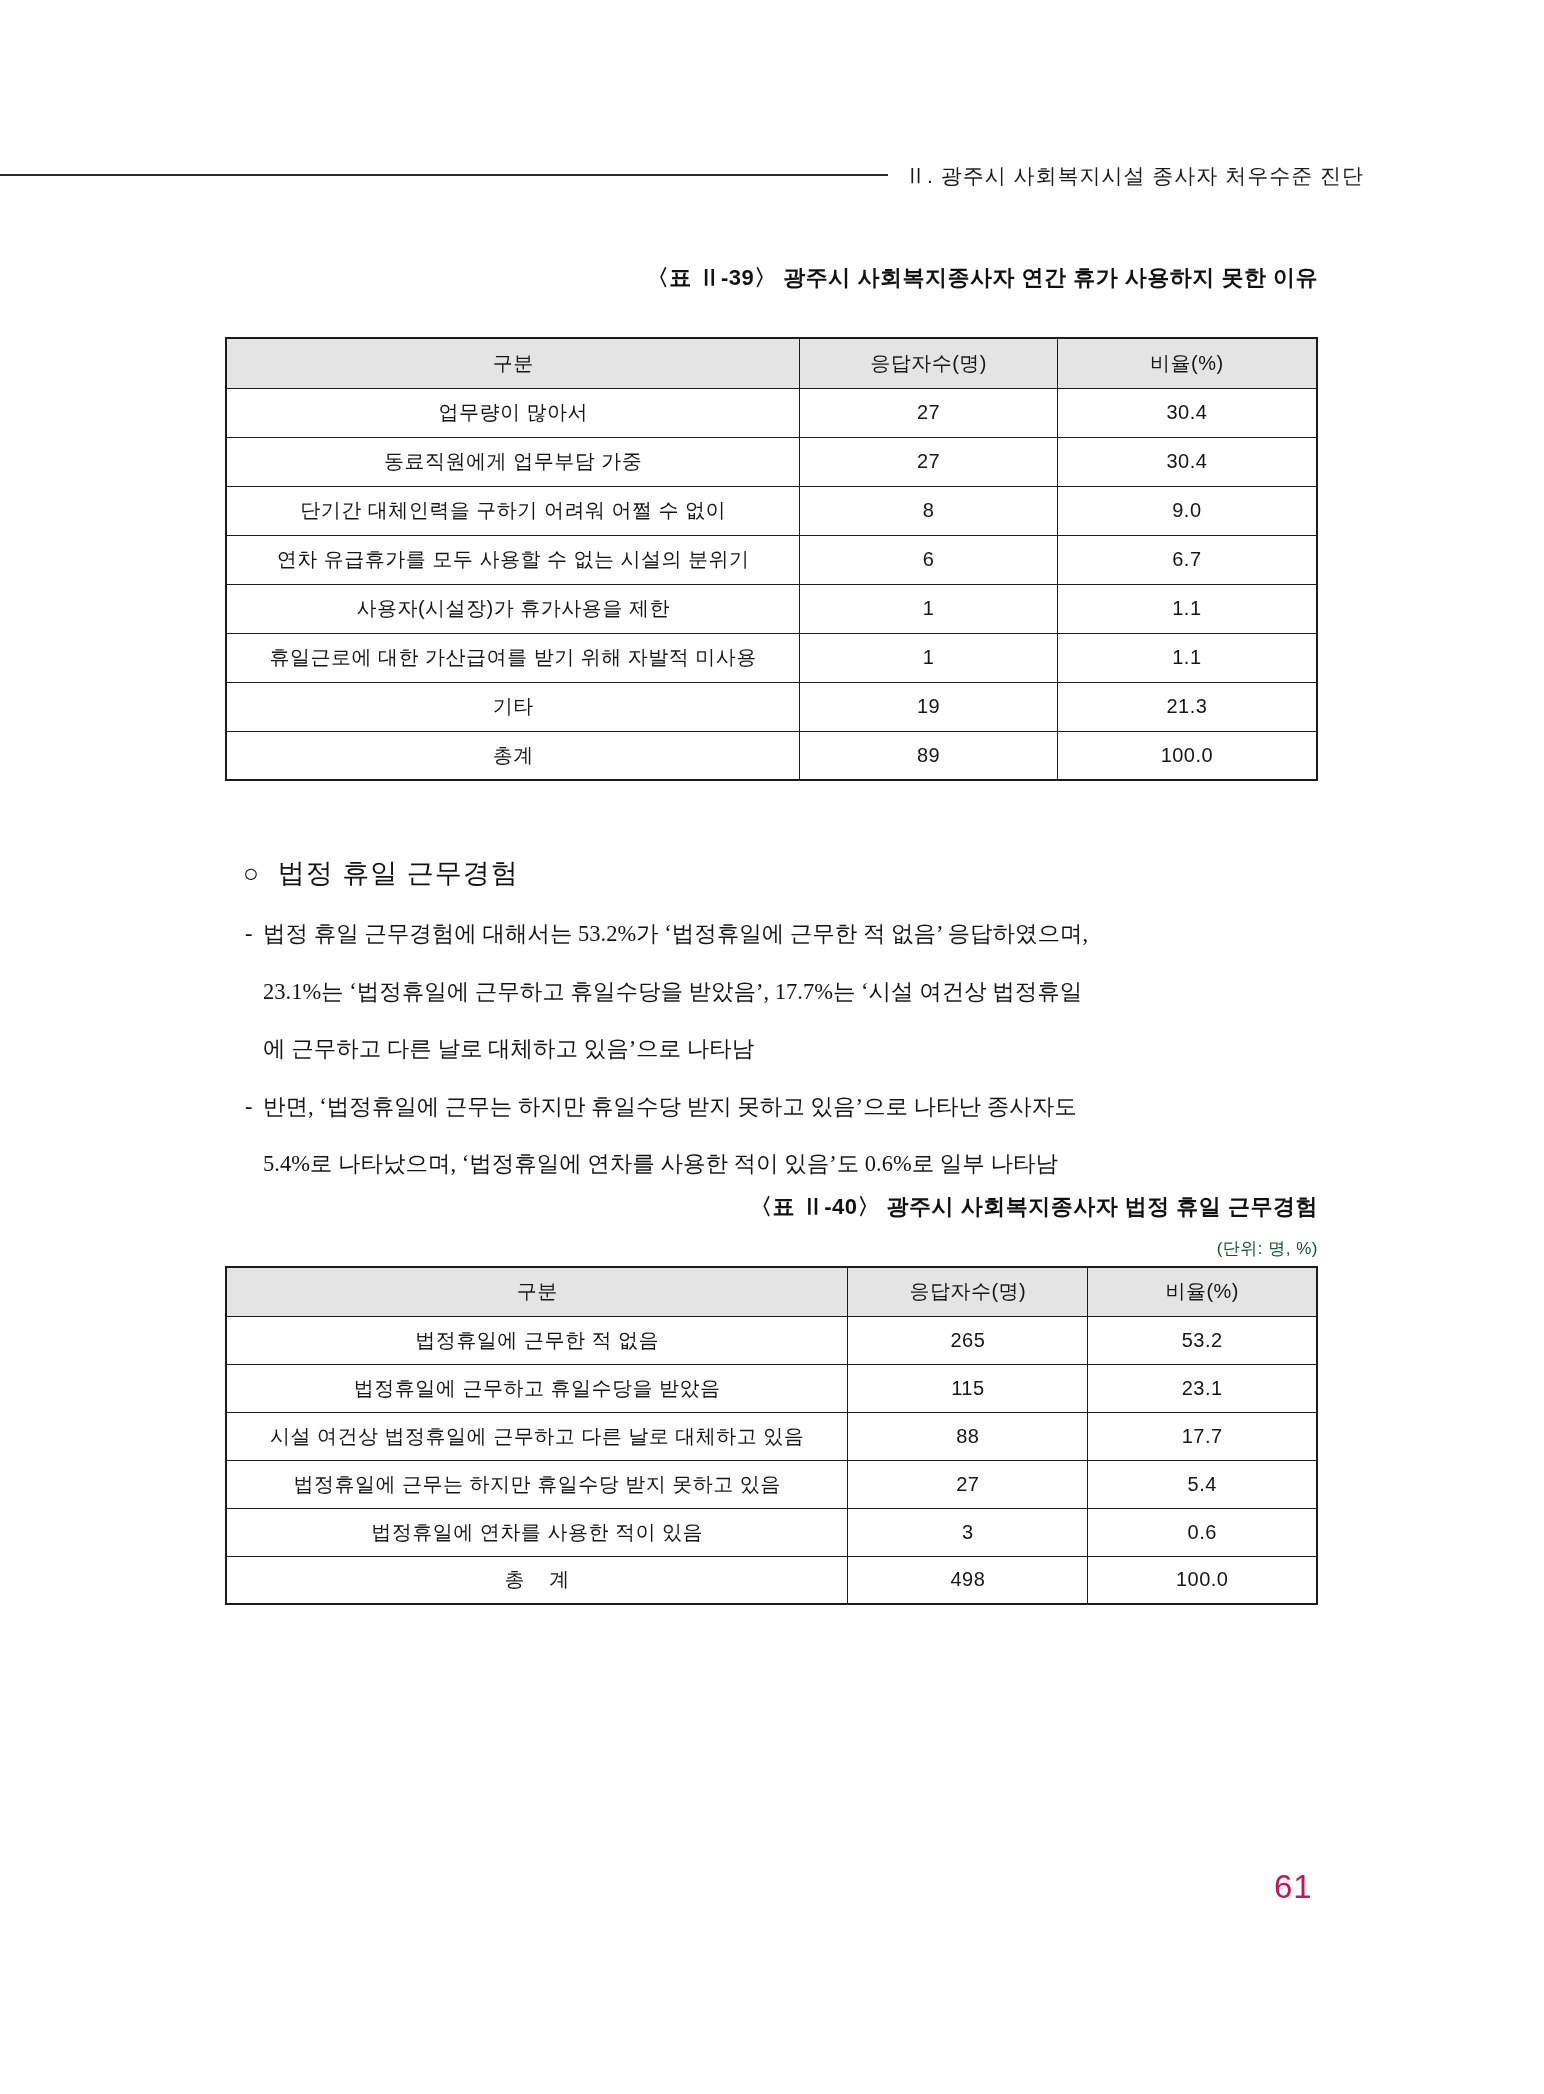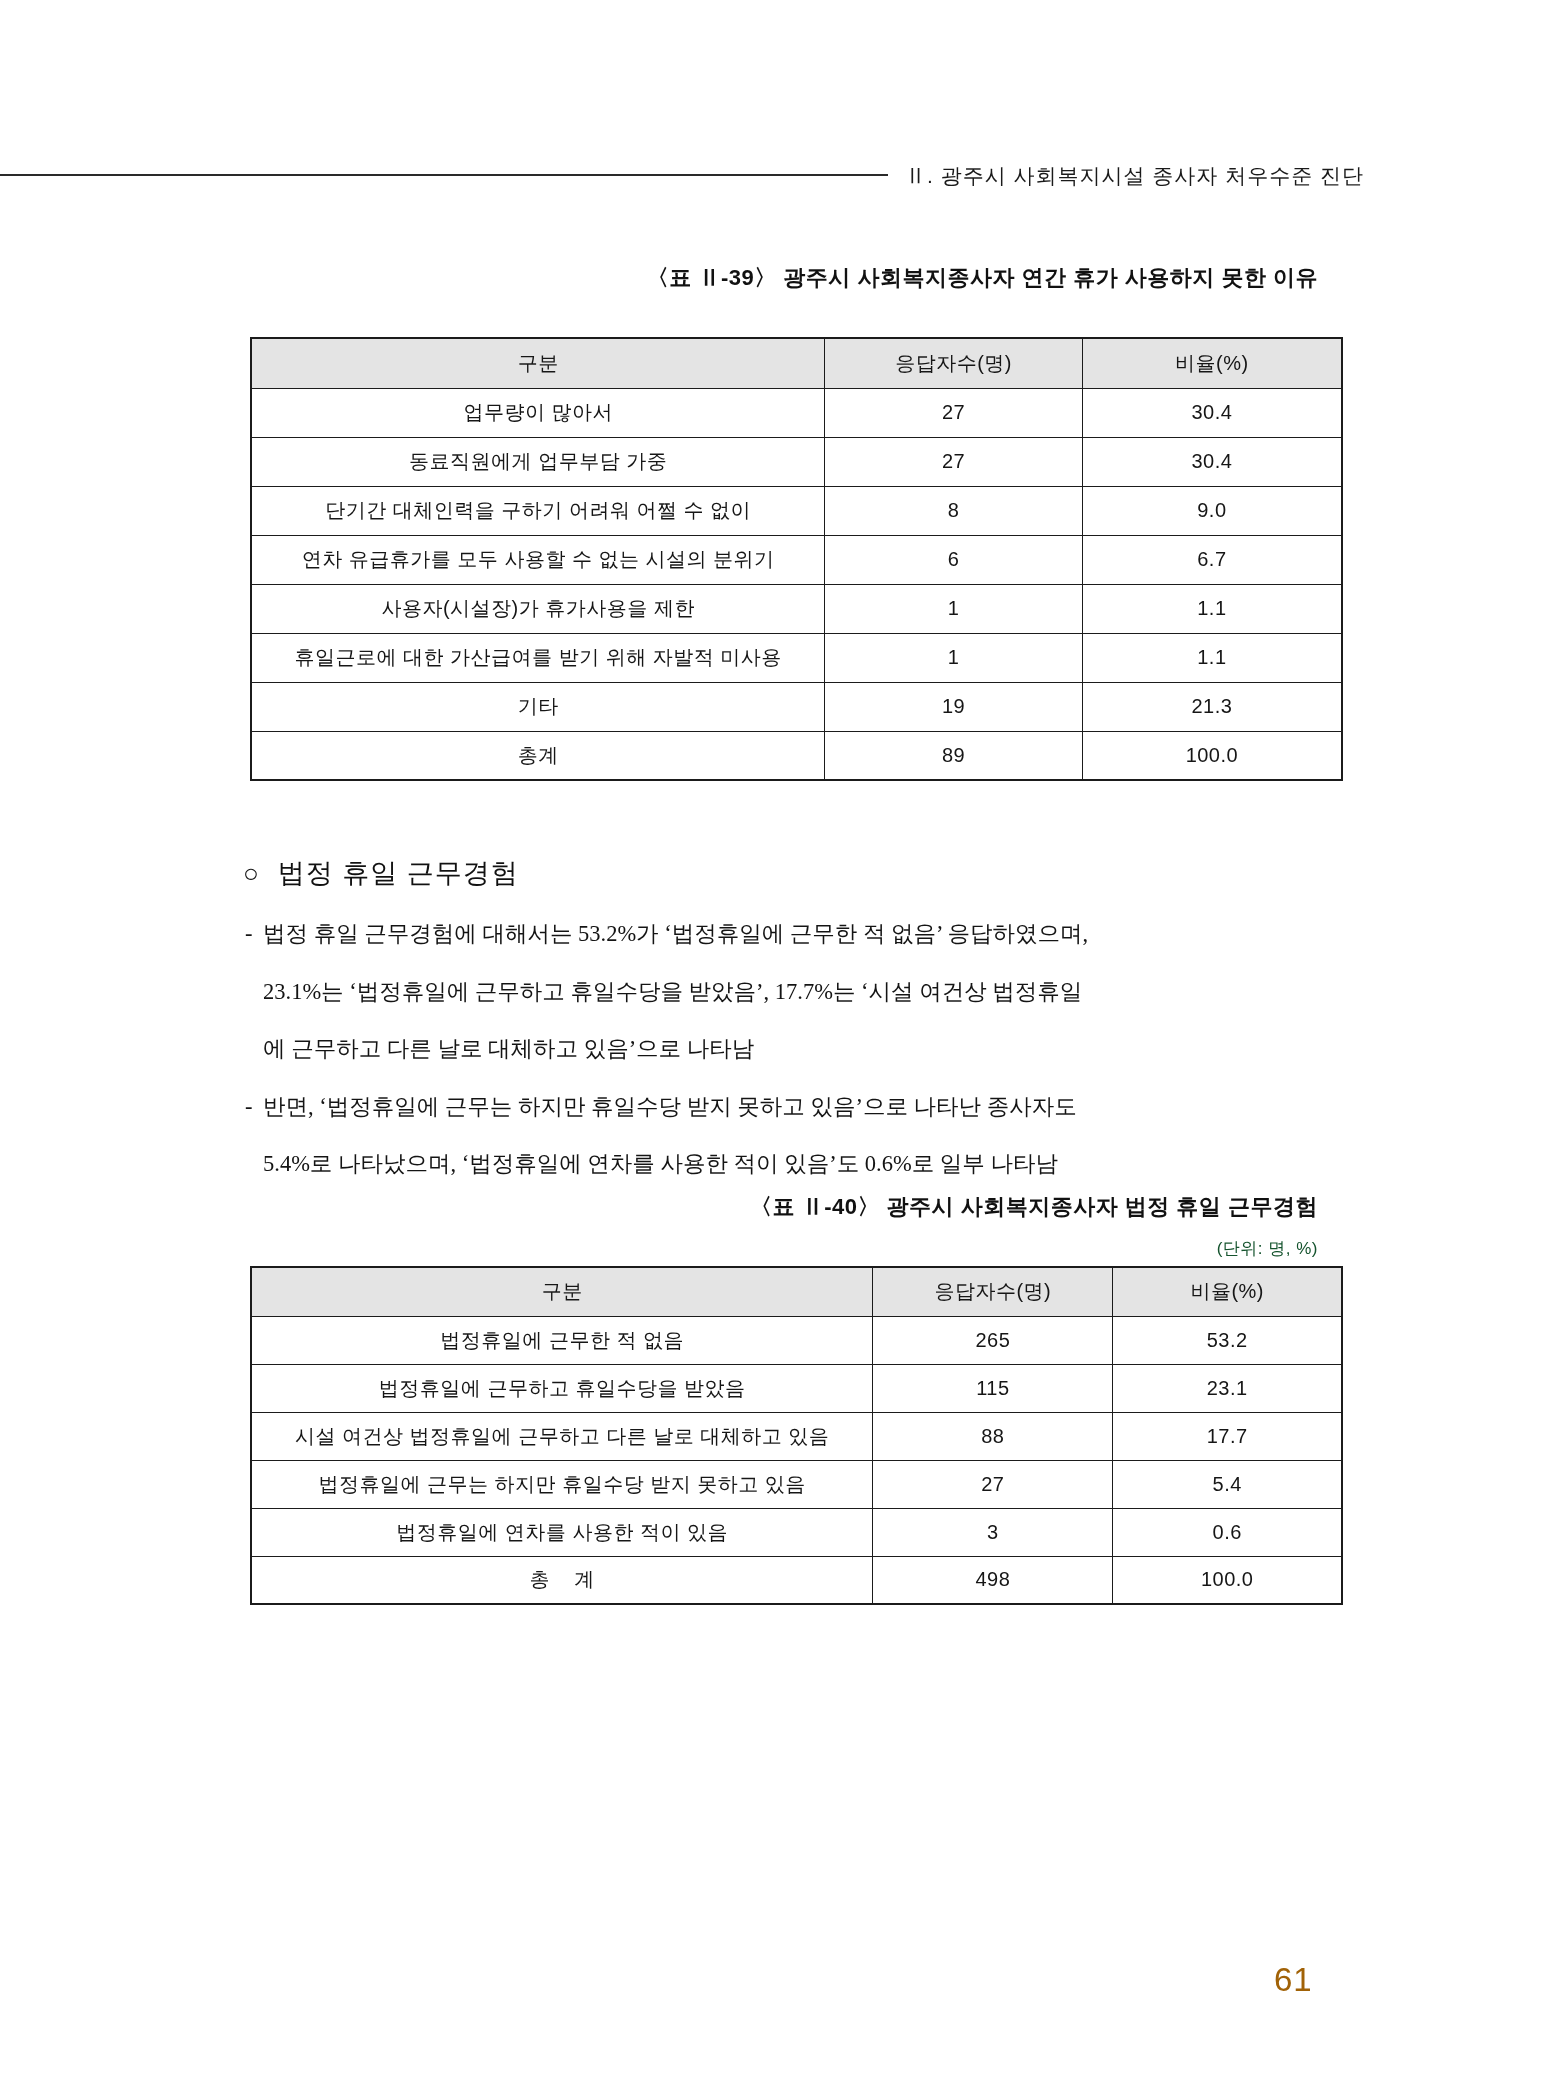--- a/index.html
+++ b/index.html
@@ -28,21 +28,21 @@
   .caption-2 { top:1192px; }
   .unit-note {
     position:absolute; left:225px; width:1093px; top:1237px;
     text-align:right; font-size:17px; color:#14532d; letter-spacing:0.5px;
   }
 
   
   table.data-table {
     position:absolute; left:225px; width:1093px;
     border-collapse:collapse; table-layout:fixed;
-    font-size:20px; color:#161616;margin-left:25px;
+    font-size:20px; color:#161616;
   }
   table.data-table th, table.data-table td {
     border:1.5px solid #1b1b1b; text-align:center; vertical-align:middle;
     padding:0 6px; font-weight:normal; letter-spacing:0.5px;
   }
   table.data-table { border:2px solid #1b1b1b; }
   table.data-table th { background:#e4e4e4; }
   .col-label { white-space:pre-wrap; }
   #table1 { top:337px; }
   #table1 th { height:50px; }
@@ -61,22 +61,22 @@
     position:absolute; left:245px; top:905px; width:1095px;
     font-family:"Liberation Serif", serif; font-size:22.5px;
     line-height:57.5px; color:#141414;
   }
   .bullet { display:flex; align-items:flex-start; }
   .bullet .dash { width:18px; flex:0 0 18px; }
   .bullet .lines { flex:1; }
 
   
   .page-number {
-    position:absolute; left:1274px; top:1961px;
-    font-size:33px; color:#a16207; letter-spacing:1px;
+    position:absolute; left:1274px; top:1868px;
+    font-size:33px; color:#be185d; letter-spacing:1px;
   }
 </style>
 </head>
 <body>
 
 <div class="running-header">
   <div class="header-rule"></div>
   <div class="header-title">Ⅱ. 광주시 사회복지시설 종사자 처우수준 진단</div>
 </div>
 

